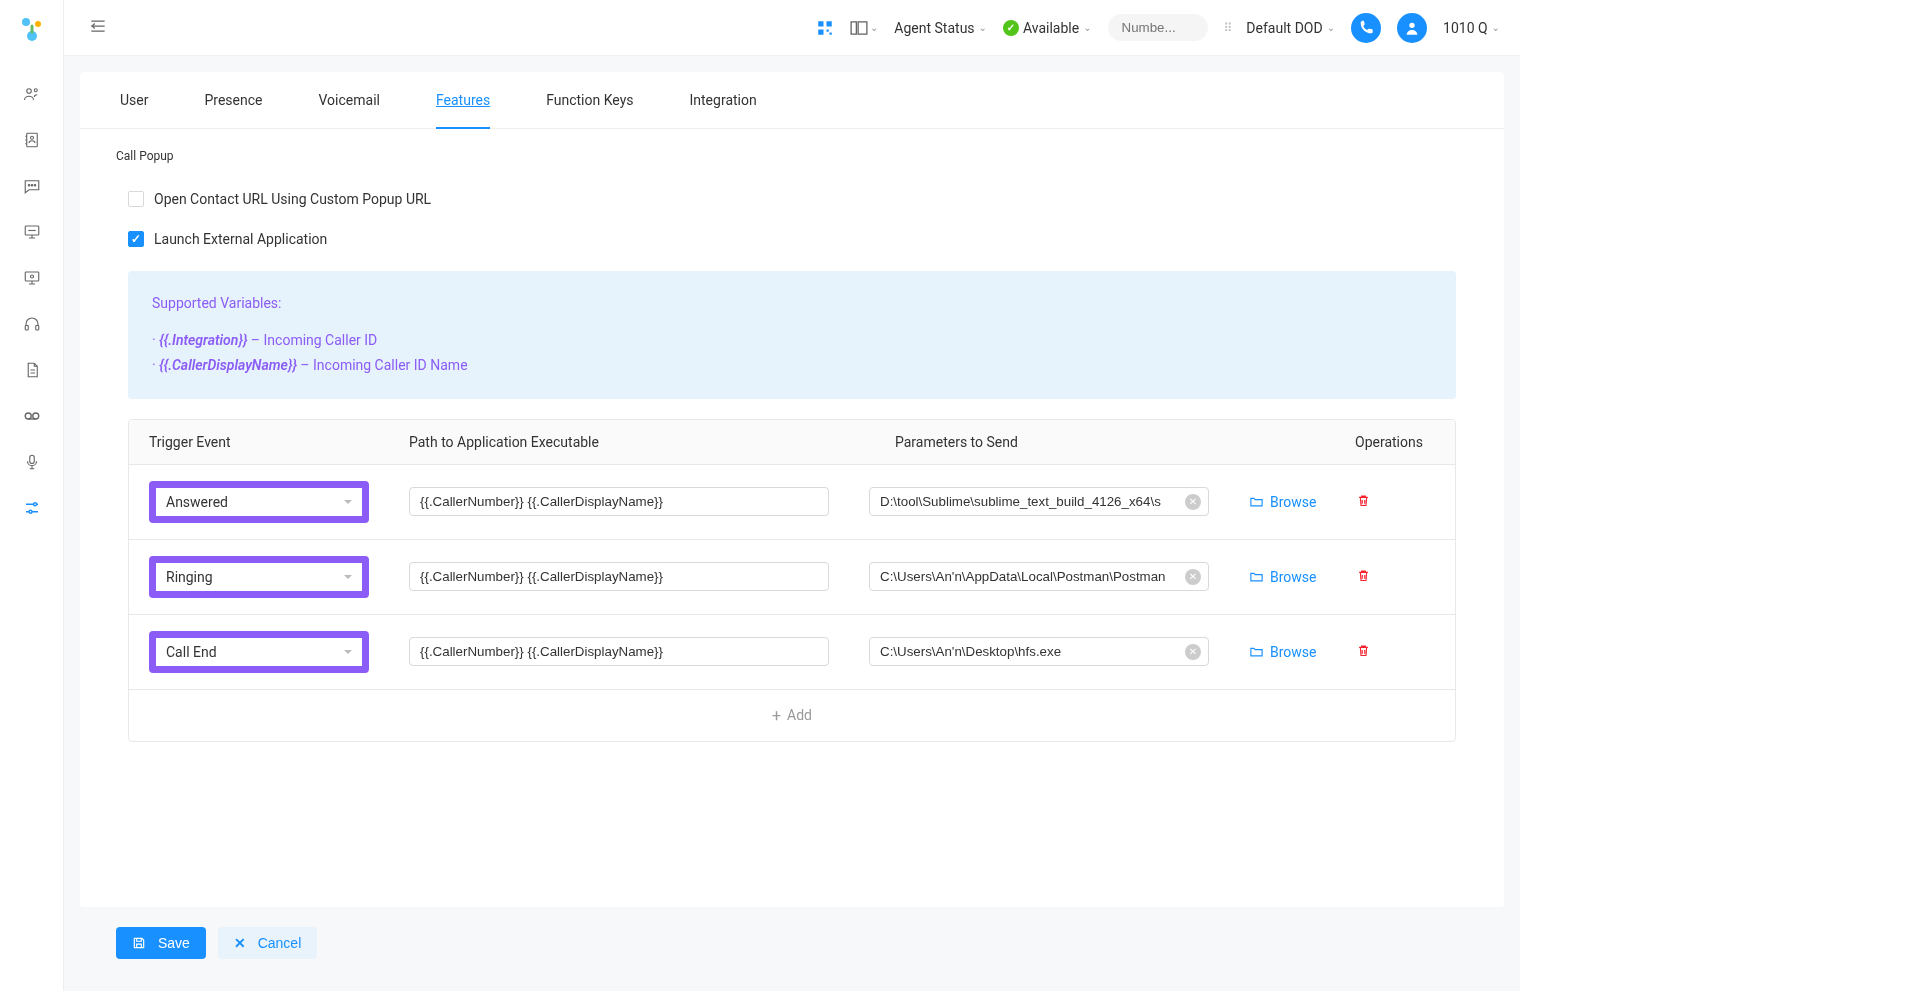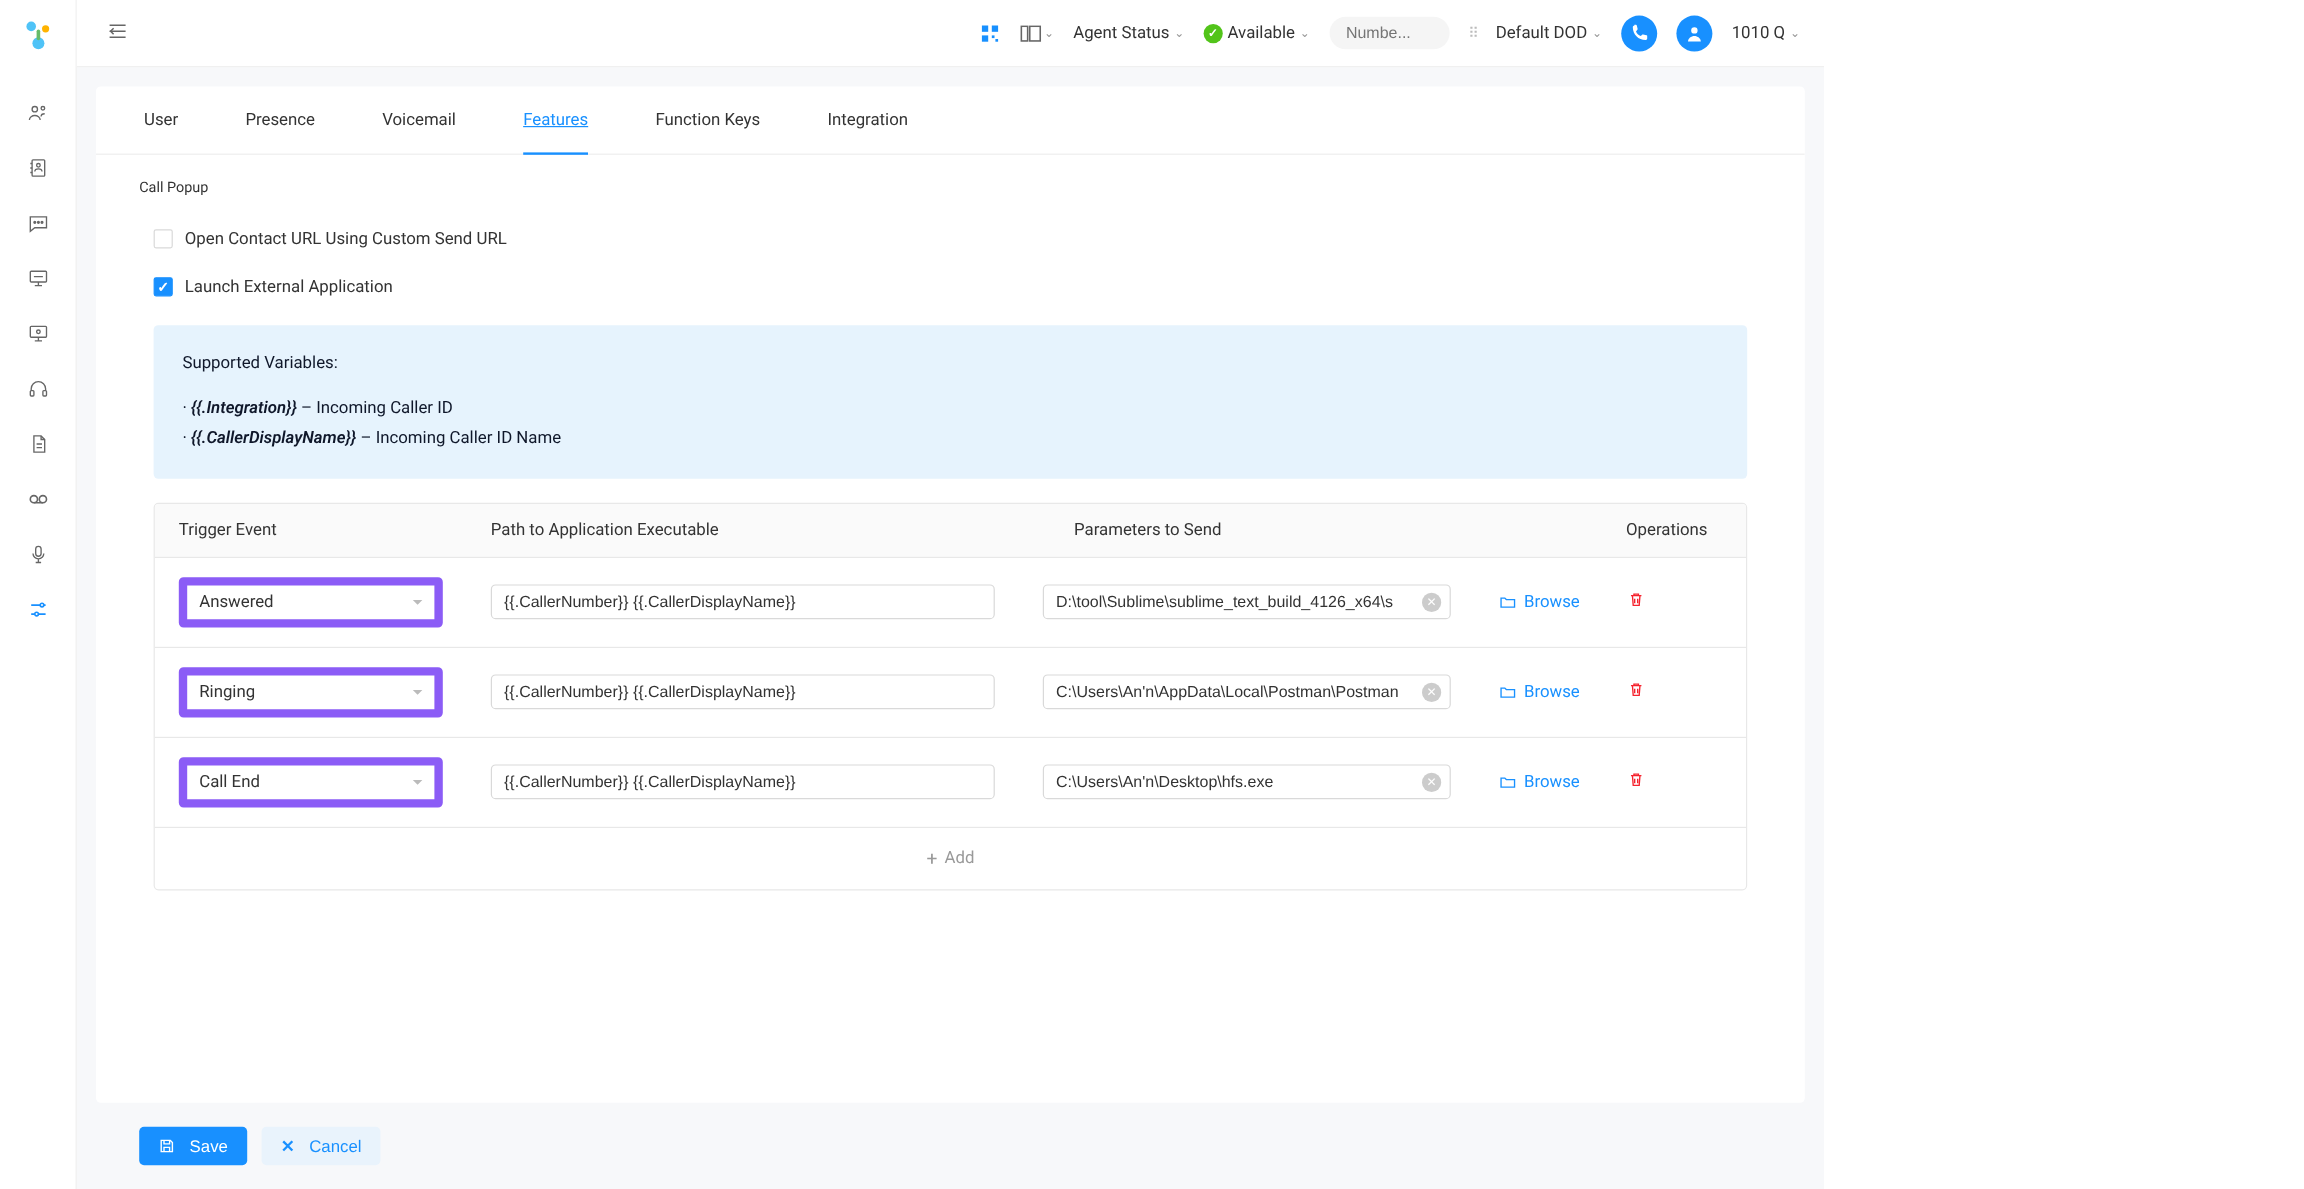--- a/index.html
+++ b/index.html
@@ -30,39 +30,39 @@
 .search-input { background: #f5f5f5; border: none; border-radius: 16px; padding: 6px 14px; width: 100px; color: #999; outline: none; }
 .dial-btn { width: 30px; height: 30px; background: #1890ff; border-radius: 50%; display: flex; align-items: center; justify-content: center; color: #fff; cursor: pointer; }
 .dial-btn svg { width: 16px; height: 16px; }
 .avatar { width: 30px; height: 30px; background: #1890ff; border-radius: 50%; display: flex; align-items: center; justify-content: center; color: #fff; }
 .avatar svg { width: 16px; height: 16px; }
 .user-code { font-size: 14px; color: #333; display: flex; align-items: center; gap: 4px; }
 .layout-icon { display: flex; align-items: center; gap: 2px; color: #666; cursor: pointer; }
 .dots-icon { color: #bbb; letter-spacing: -2px; font-size: 12px; }
 
 
-.content { flex: 1; padding: 16px 16px 0 16px; display: flex; flex-direction: column; overflow: hidden; }
+.content { flex: 1; padding: 16px 16px 12px 16px; display: flex; flex-direction: column; overflow: hidden; }
 .panel { background: #fff; border-radius: 4px; flex: 1; display: flex; flex-direction: column; overflow: hidden; padding-bottom: 0; }
 
 
 .tabs { display: flex; gap: 56px; border-bottom: 1px solid #eee; padding: 0 40px; }
 .tab { padding: 20px 0; color: #333; cursor: pointer; position: relative; }
 .tab.active { color: #1890ff; text-decoration: underline; }
 .tab.active::after { content: ""; position: absolute; bottom: -1px; left: 0; right: 0; height: 2px; background: #1890ff; }
 
 
 .page { padding: 20px 48px 20px 48px; overflow-y: auto; flex: 1; }
 .page-title { font-size: 12px; font-weight: 400; color: #333; margin-bottom: 28px; margin-left: -12px; }
 
 .checkbox-row { display: flex; align-items: center; gap: 10px; margin-bottom: 24px; }
 .checkbox { width: 16px; height: 16px; border: 1px solid #d9d9d9; border-radius: 2px; display: flex; align-items: center; justify-content: center; cursor: pointer; flex-shrink: 0; }
 .checkbox.checked { background: #1890ff; border-color: #1890ff; }
 .checkbox.checked::after { content: "✓"; color: #fff; font-size: 12px; font-weight: bold; }
 
-.info-box { background: #e6f3fd; padding: 20px 24px; margin: 0 0 20px 0; border-radius: 4px; color: #0f172a; line-height: 1.8; }
+.info-box { background: #e6f3fd; padding: 20px 24px; margin: 0 0 20px 0; border-radius: 4px; color: #8b5cf6; line-height: 1.8; }
 .info-title { margin-bottom: 12px; }
 .var-name { font-weight: 600; font-style: italic; }
 
 
 .rule-table { border: 1px solid #e8e8e8; border-radius: 4px; overflow: hidden; }
 .rt-head { display: flex; background: #fafafa; border-bottom: 1px solid #e8e8e8; }
 .rt-head .col { padding: 14px 20px; font-weight: 400; color: #333; }
 .rt-row { display: flex; align-items: center; border-bottom: 1px solid #e8e8e8; padding: 10px 0; }
 .rt-row .col { padding: 6px 20px; }
 .col-trigger { flex: 0 0 260px; }
@@ -252,21 +252,21 @@
           <div class="tab active">Features</div>
           <div class="tab">Function Keys</div>
           <div class="tab">Integration</div>
         </div>
 
         <div class="page">
           <div class="page-title">Call Popup</div>
 
           <div class="checkbox-row">
             <div class="checkbox"></div>
-            <span>Open Contact URL Using Custom Send URL</span>
+            <span>Open Contact URL Using Custom Popup URL</span>
           </div>
 
           <div class="checkbox-row">
             <div class="checkbox checked"></div>
             <span>Launch External Application</span>
           </div>
 
           <div class="info-box">
             <div class="info-title">Supported Variables:</div>
             <div>· <span class="var-name">{{.Integration}}</span><span> – Incoming Caller ID</span></div>

